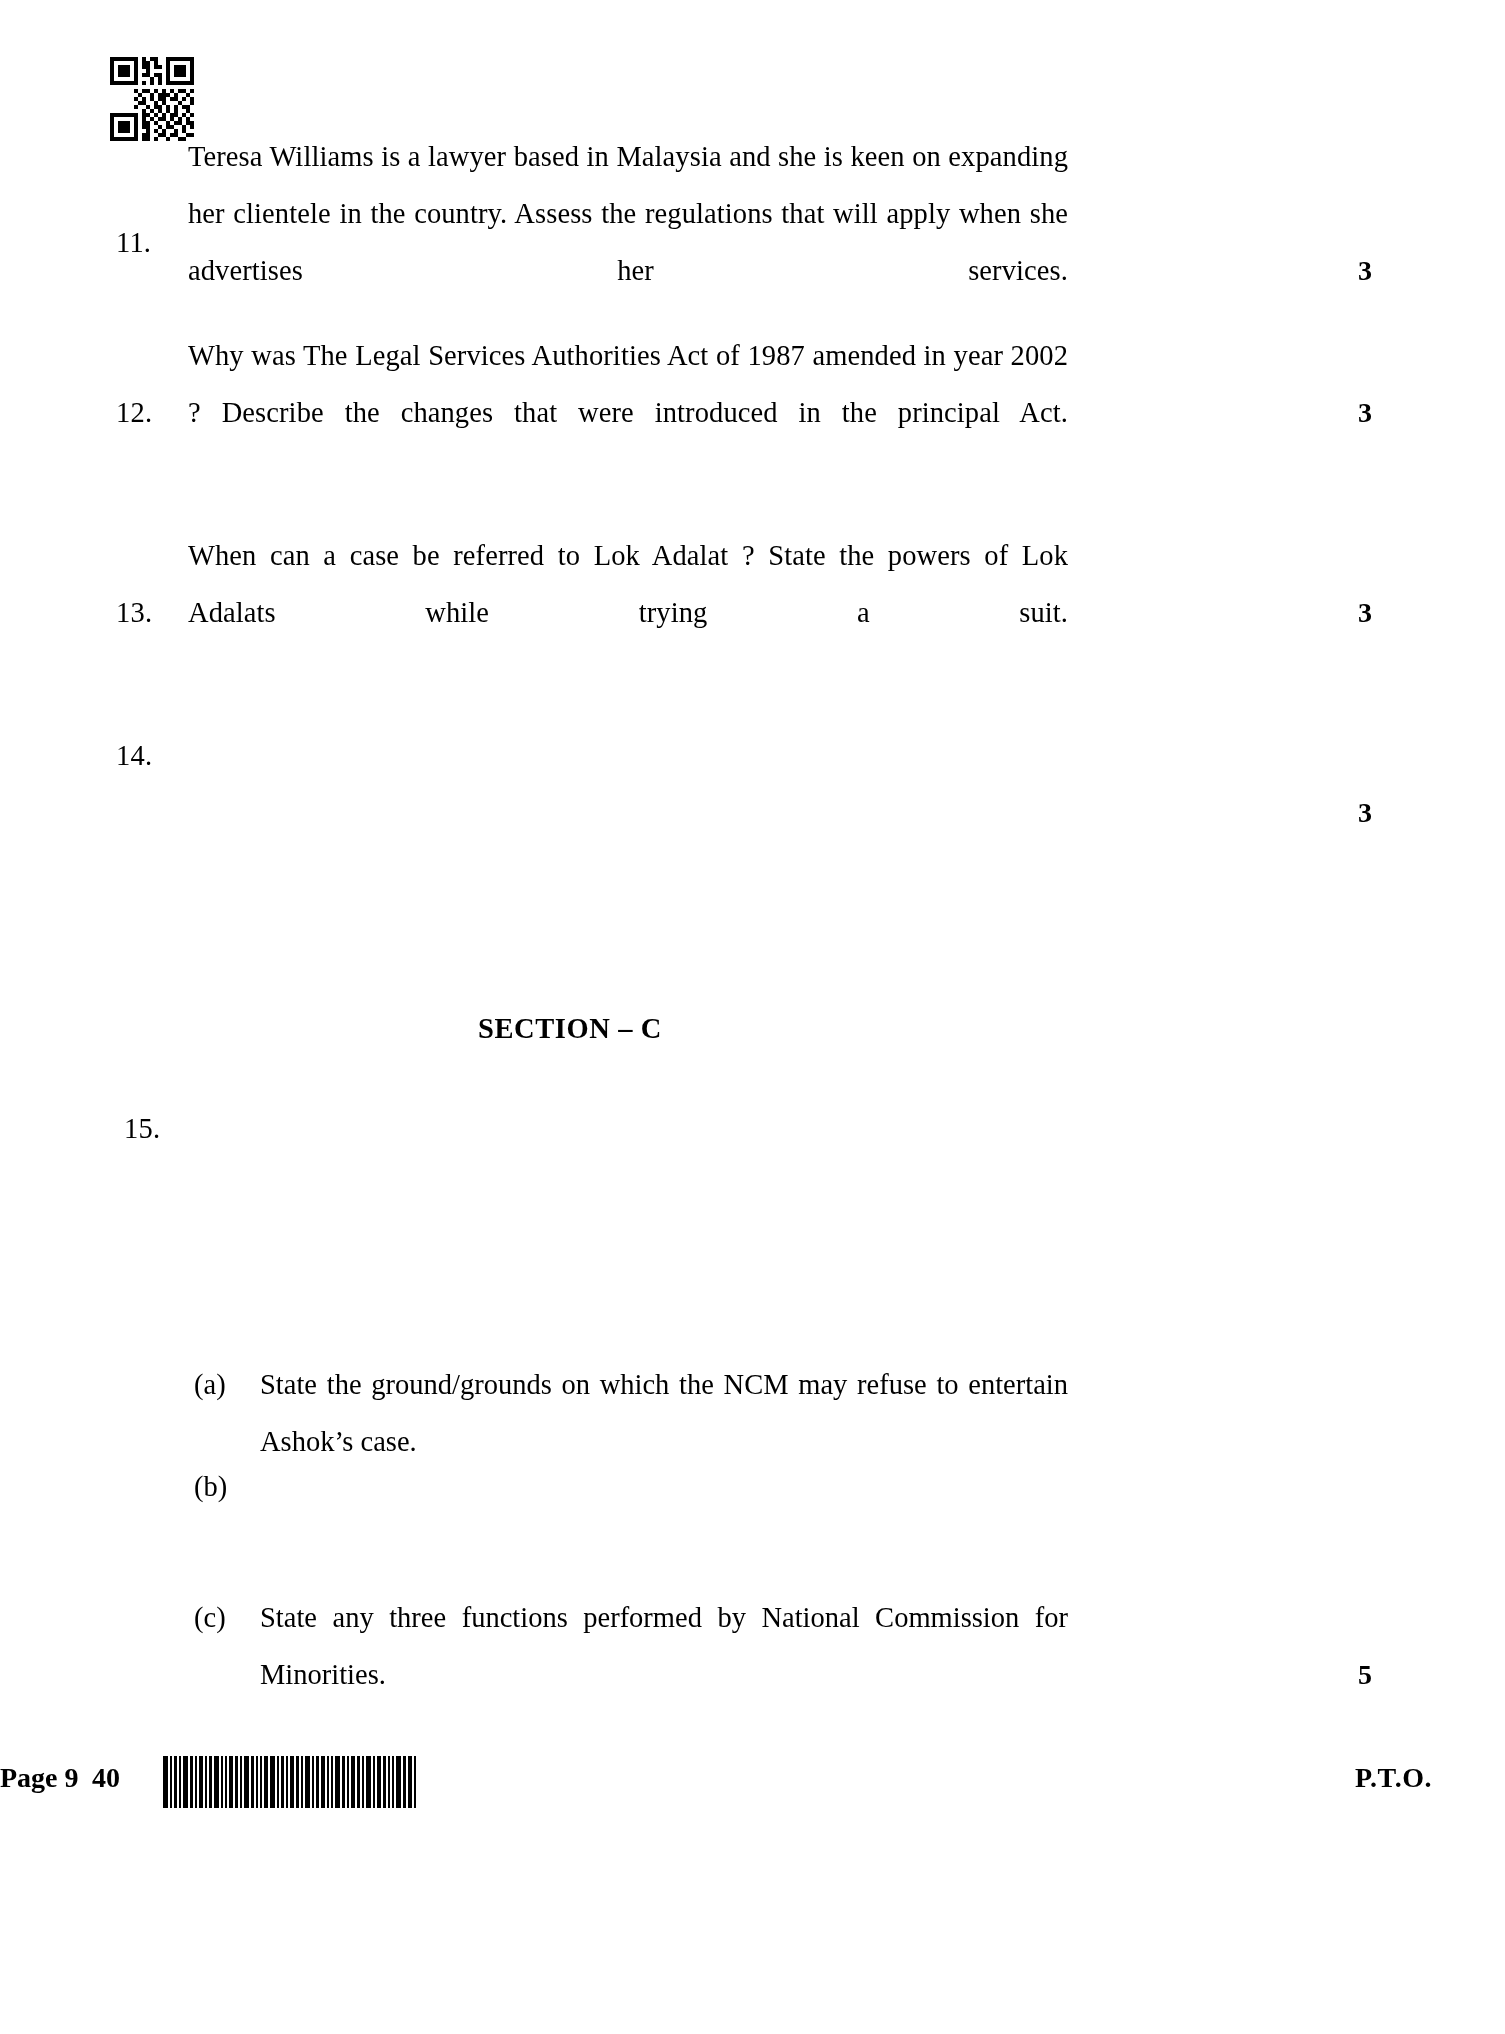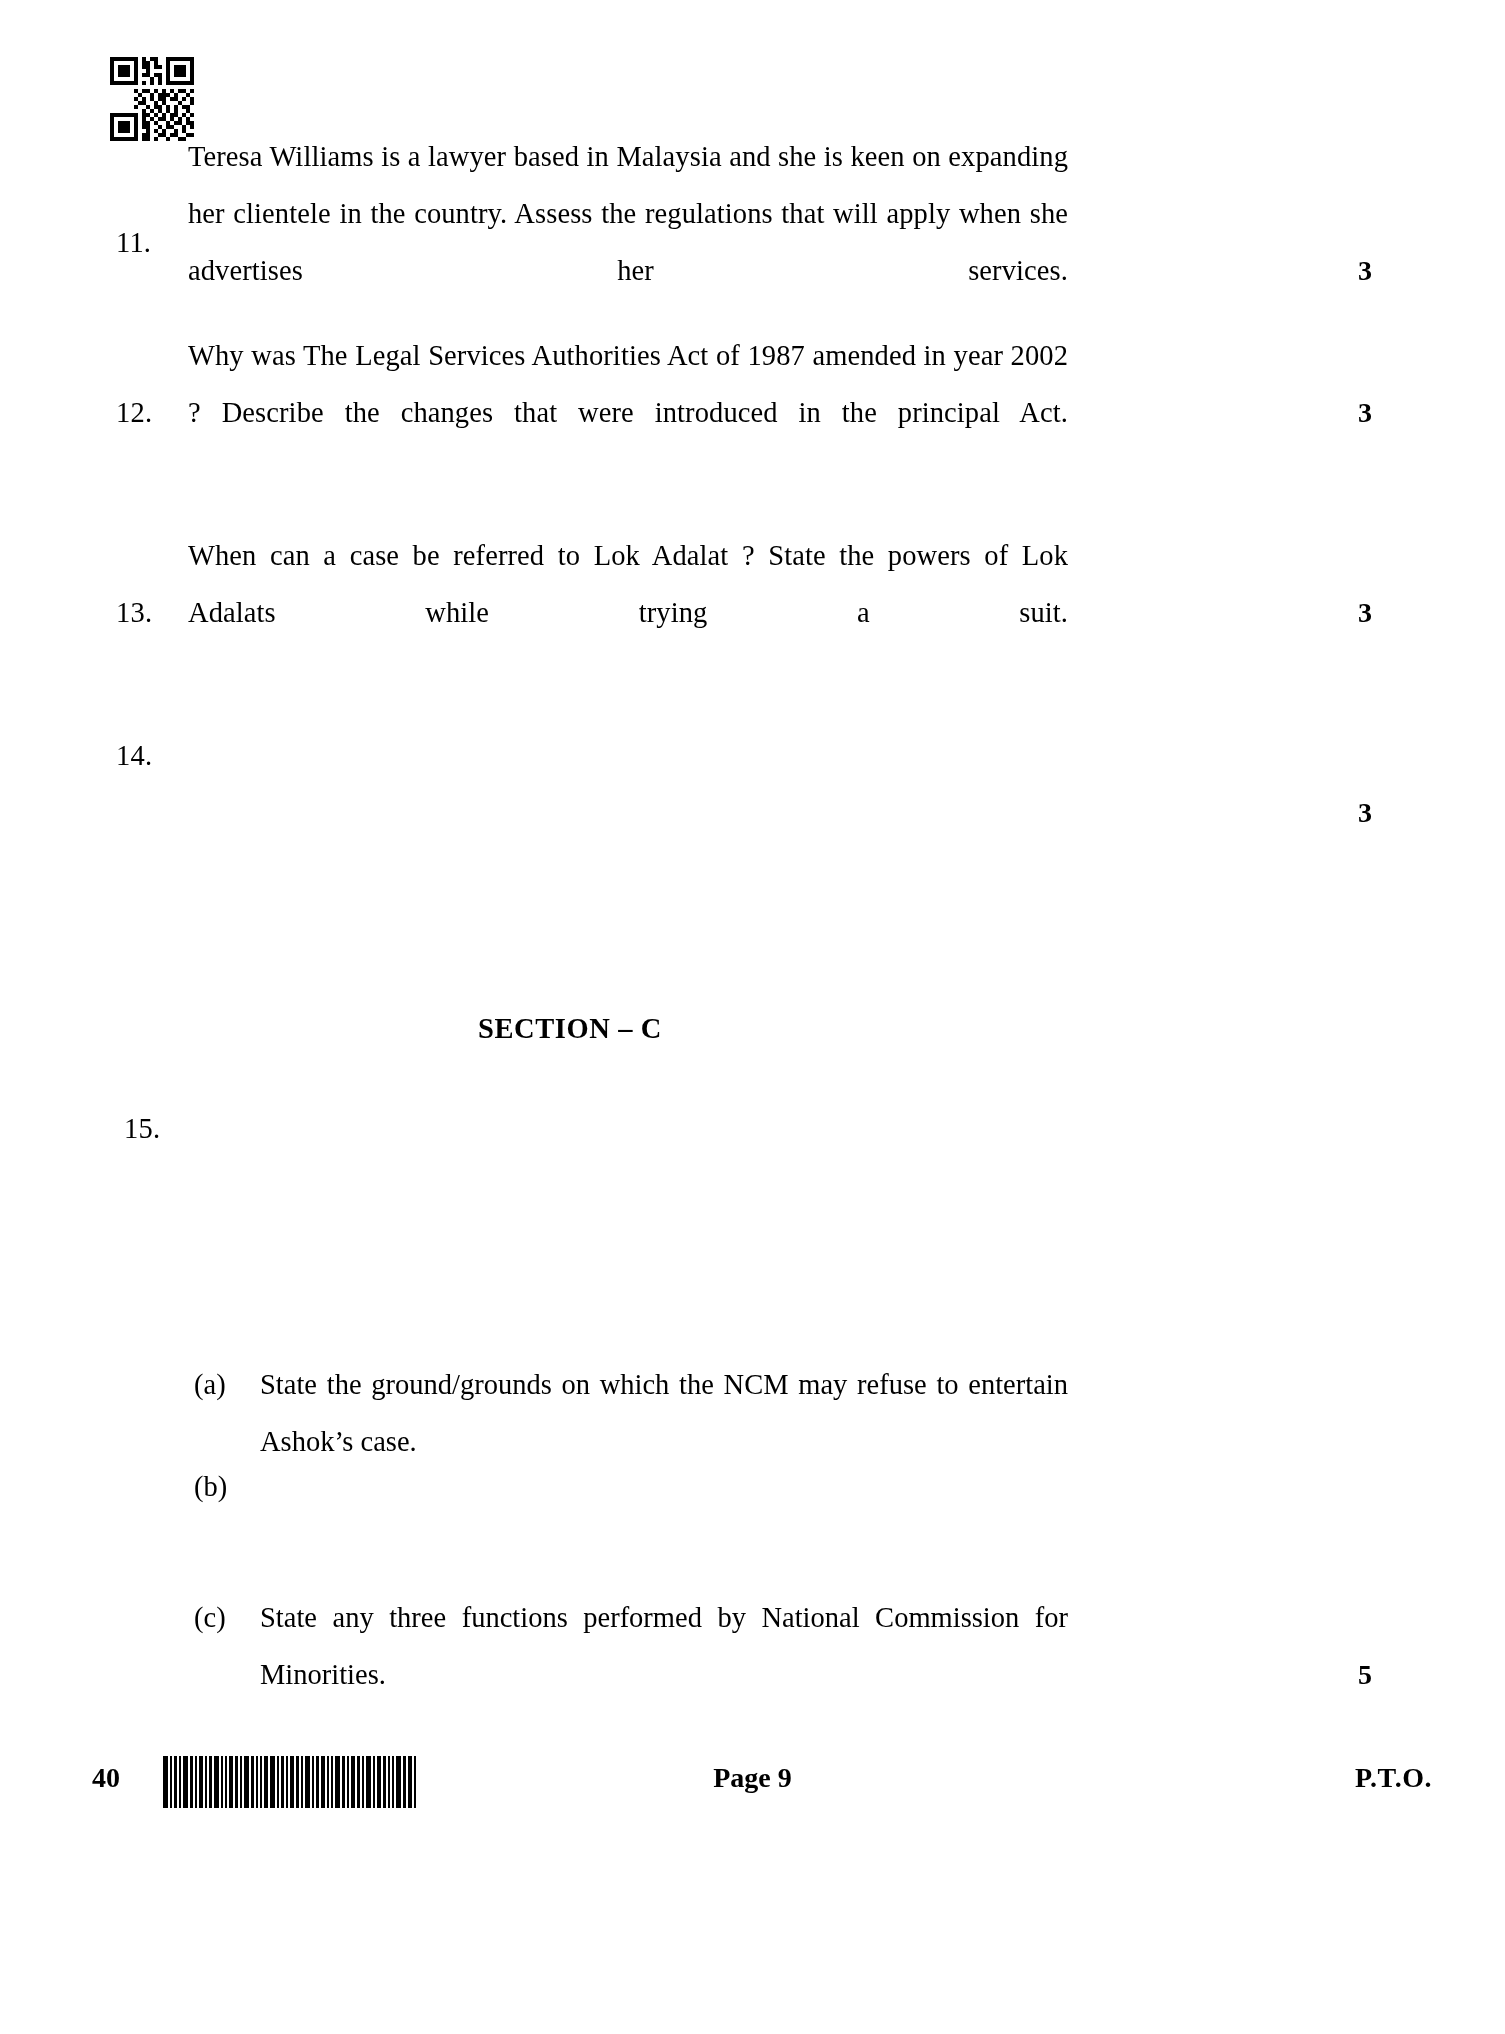--- a/index.html
+++ b/index.html
@@ -132,21 +132,20 @@
   .barcode .bar {
     background: #000;
     height: 52px;
     margin-right: 2px;
   }
   .footer-page {
     position: absolute;
     left: 0;
     top: 8px;
     width: 1505px;
-    text-align: center;
     font-size: 28px;
     font-weight: bold;
   }
   .footer-pto {
     position: absolute;
     right: 88px;
     top: 8px;
     font-size: 28px;
     font-weight: bold;
     letter-spacing: 0.5px;

